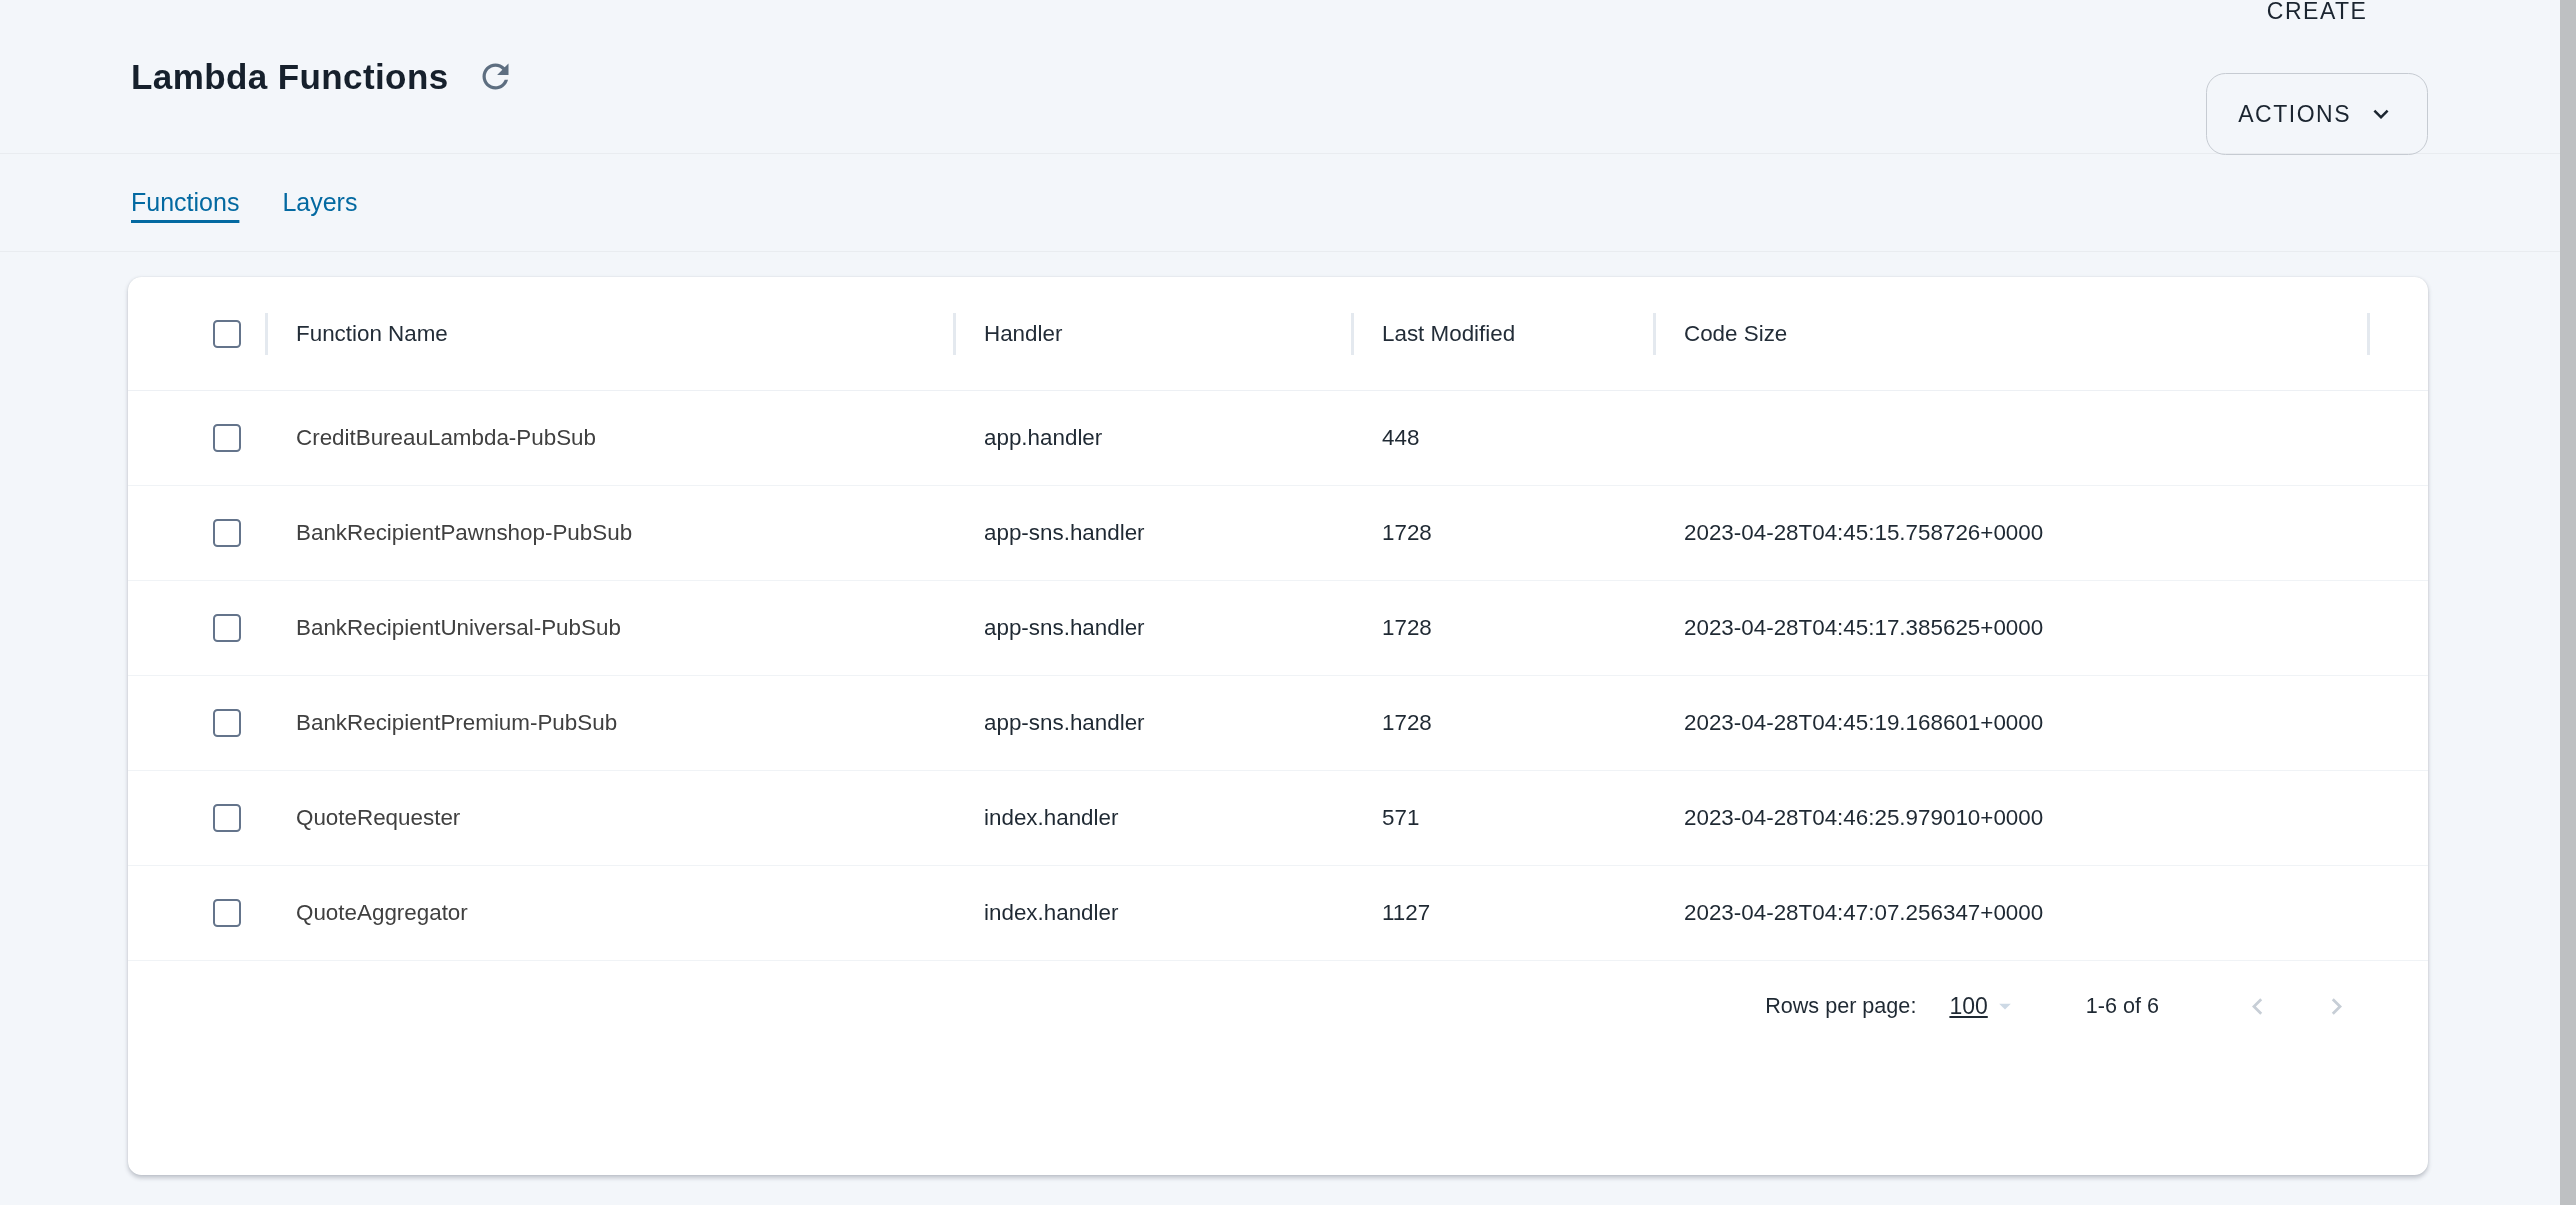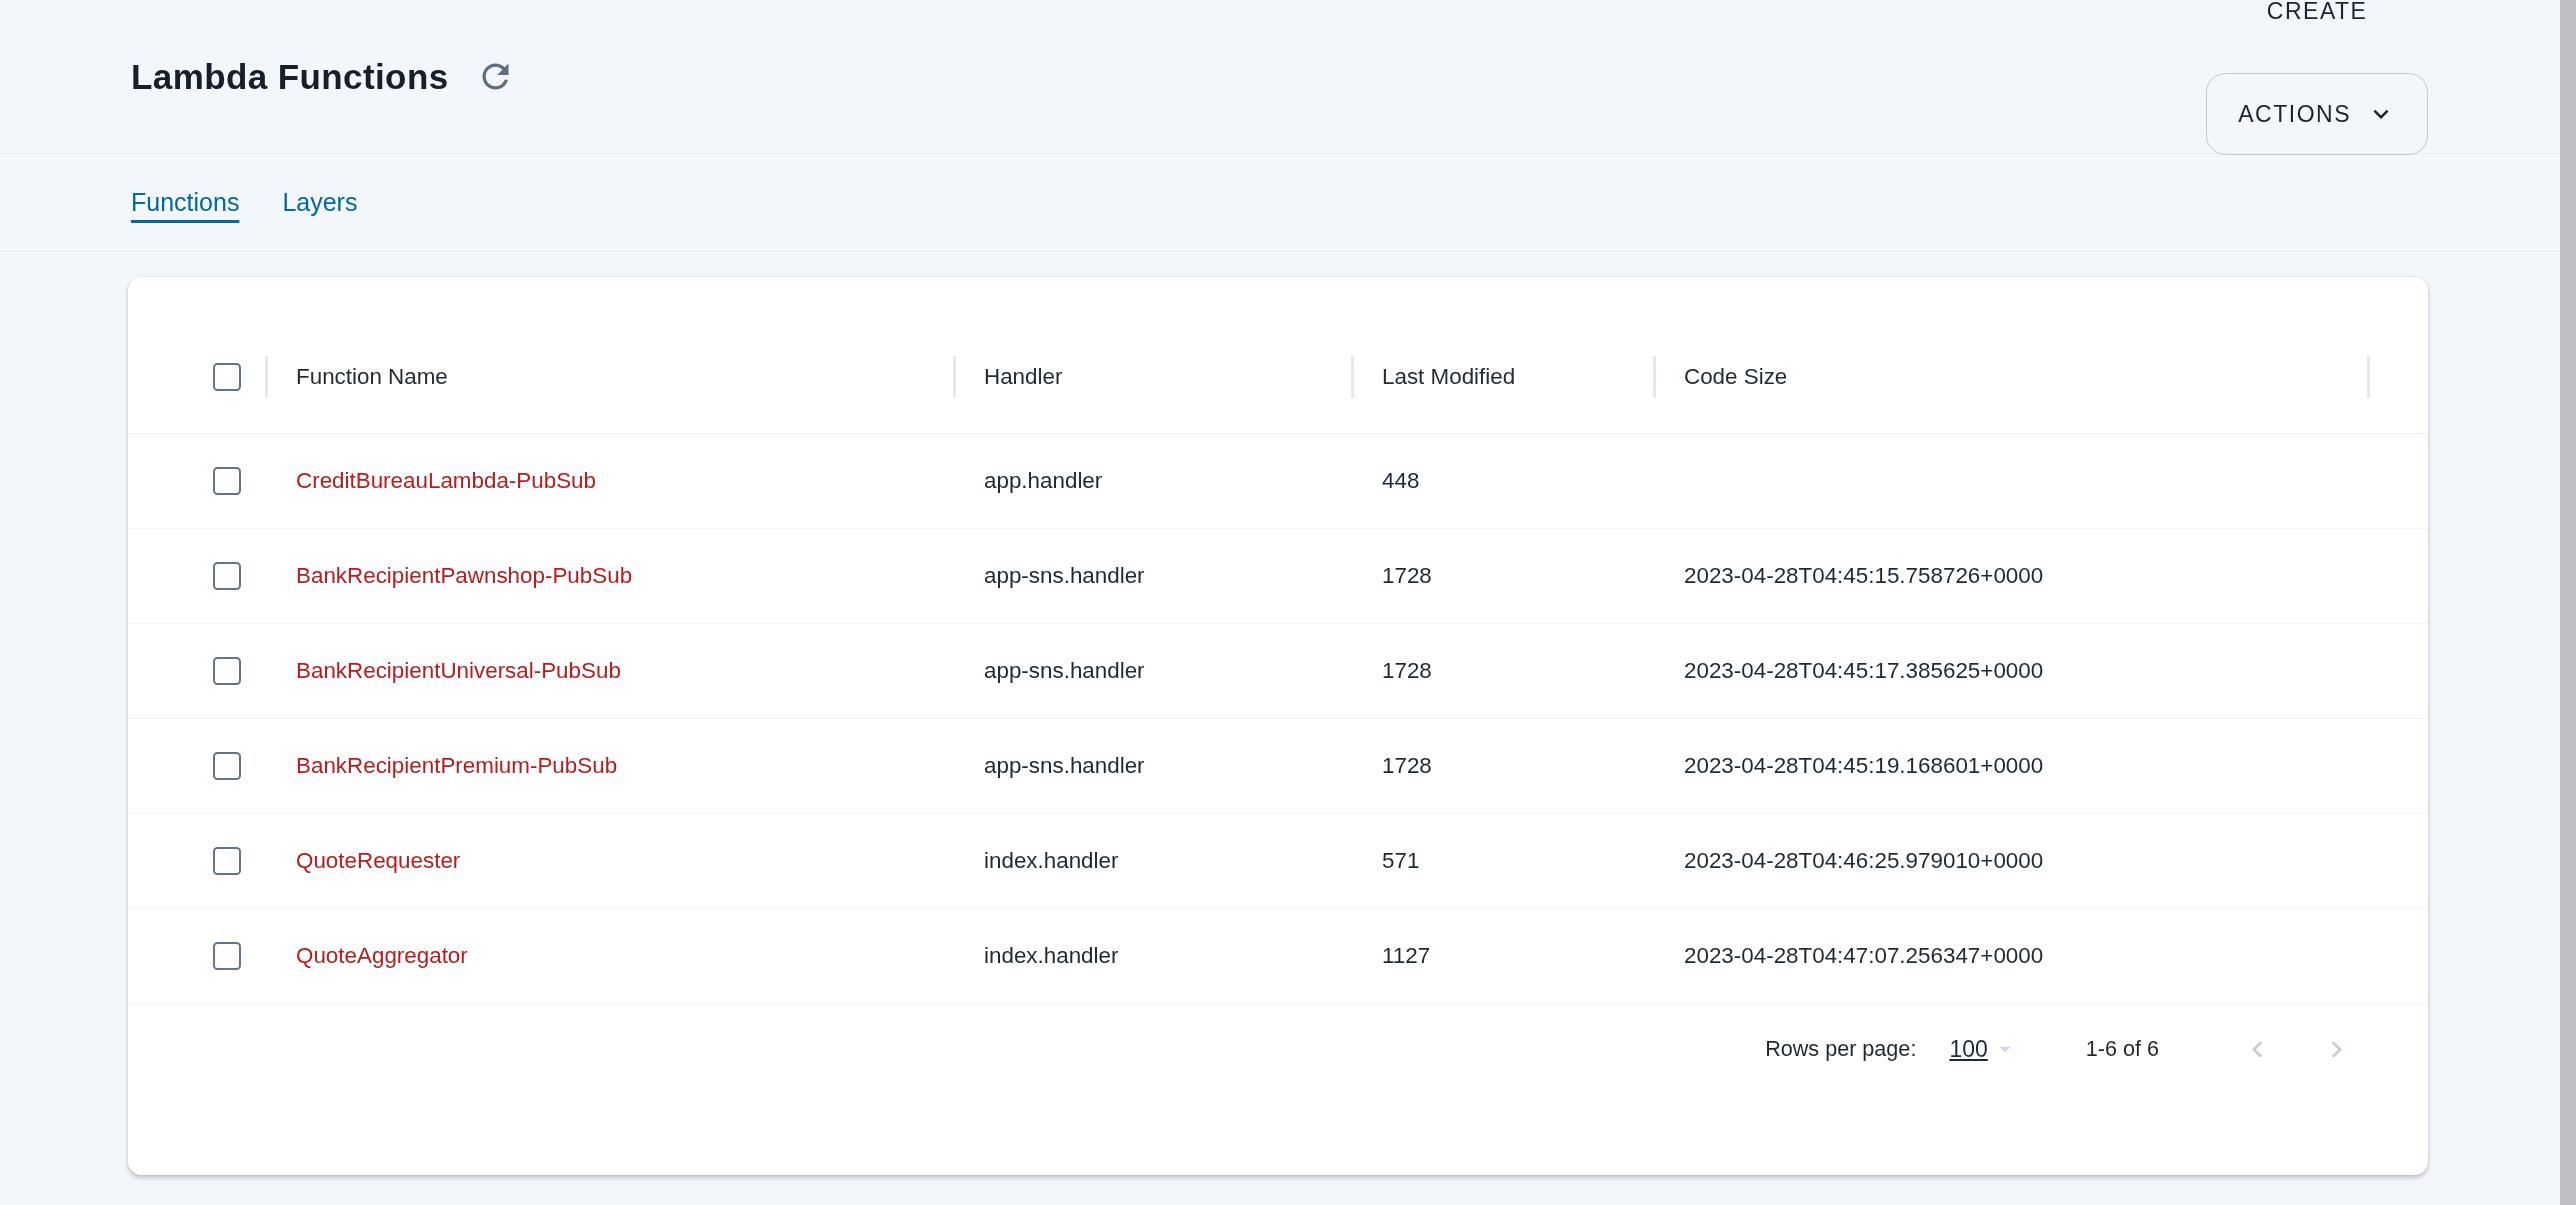--- a/index.html
+++ b/index.html
@@ -52,21 +52,20 @@
   }
   .tab.active { text-decoration:underline; text-decoration-thickness:3px; text-underline-offset:9px; }
 
   
   .content { padding:25px 148px 0 128px; }
   .card {
     background:#ffffff;
     border-radius:13.4px;
     box-shadow:0 2.2px 4.5px rgba(60,70,85,0.28), 0 0 1.5px rgba(60,70,85,0.12);
     height:898px;
-    padding-top:43px;
   }
 
   .grid-row {
     display:grid;
     grid-template-columns:137px 688px 398px 302px 714px 1fr;
     align-items:center;
   }
   .thead { height:114px; border-bottom:1.5px solid #edf0f4; }
   .th {
     position:relative; height:100%;
@@ -81,21 +80,21 @@
   .cell-checkbox { padding-left:85px; display:flex; align-items:center; }
   .checkbox {
     width:28px; height:28px;
     background:#fff;
     border:2.2px solid #64748b; border-radius:4.5px;
     cursor:pointer;
   }
 
   .tr { height:95px; border-bottom:1.5px solid #f0f3f6; }
   .td { padding-left:31px; font-size:22.4px; color:#1f2933; }
-  .td a { color:#b91c1c; text-decoration:none; cursor:pointer; }
+  .td a { color:#404040; text-decoration:none; cursor:pointer; }
 
   
   .pagination {
     height:90px;
     display:flex; align-items:center; justify-content:flex-end;
     padding-right:75px;
     font-size:21.6px; color:#1f2933;
   }
   .rpp-label { margin-right:33px; }
   .rpp-select { display:flex; align-items:center; cursor:pointer; margin-right:67px; }

